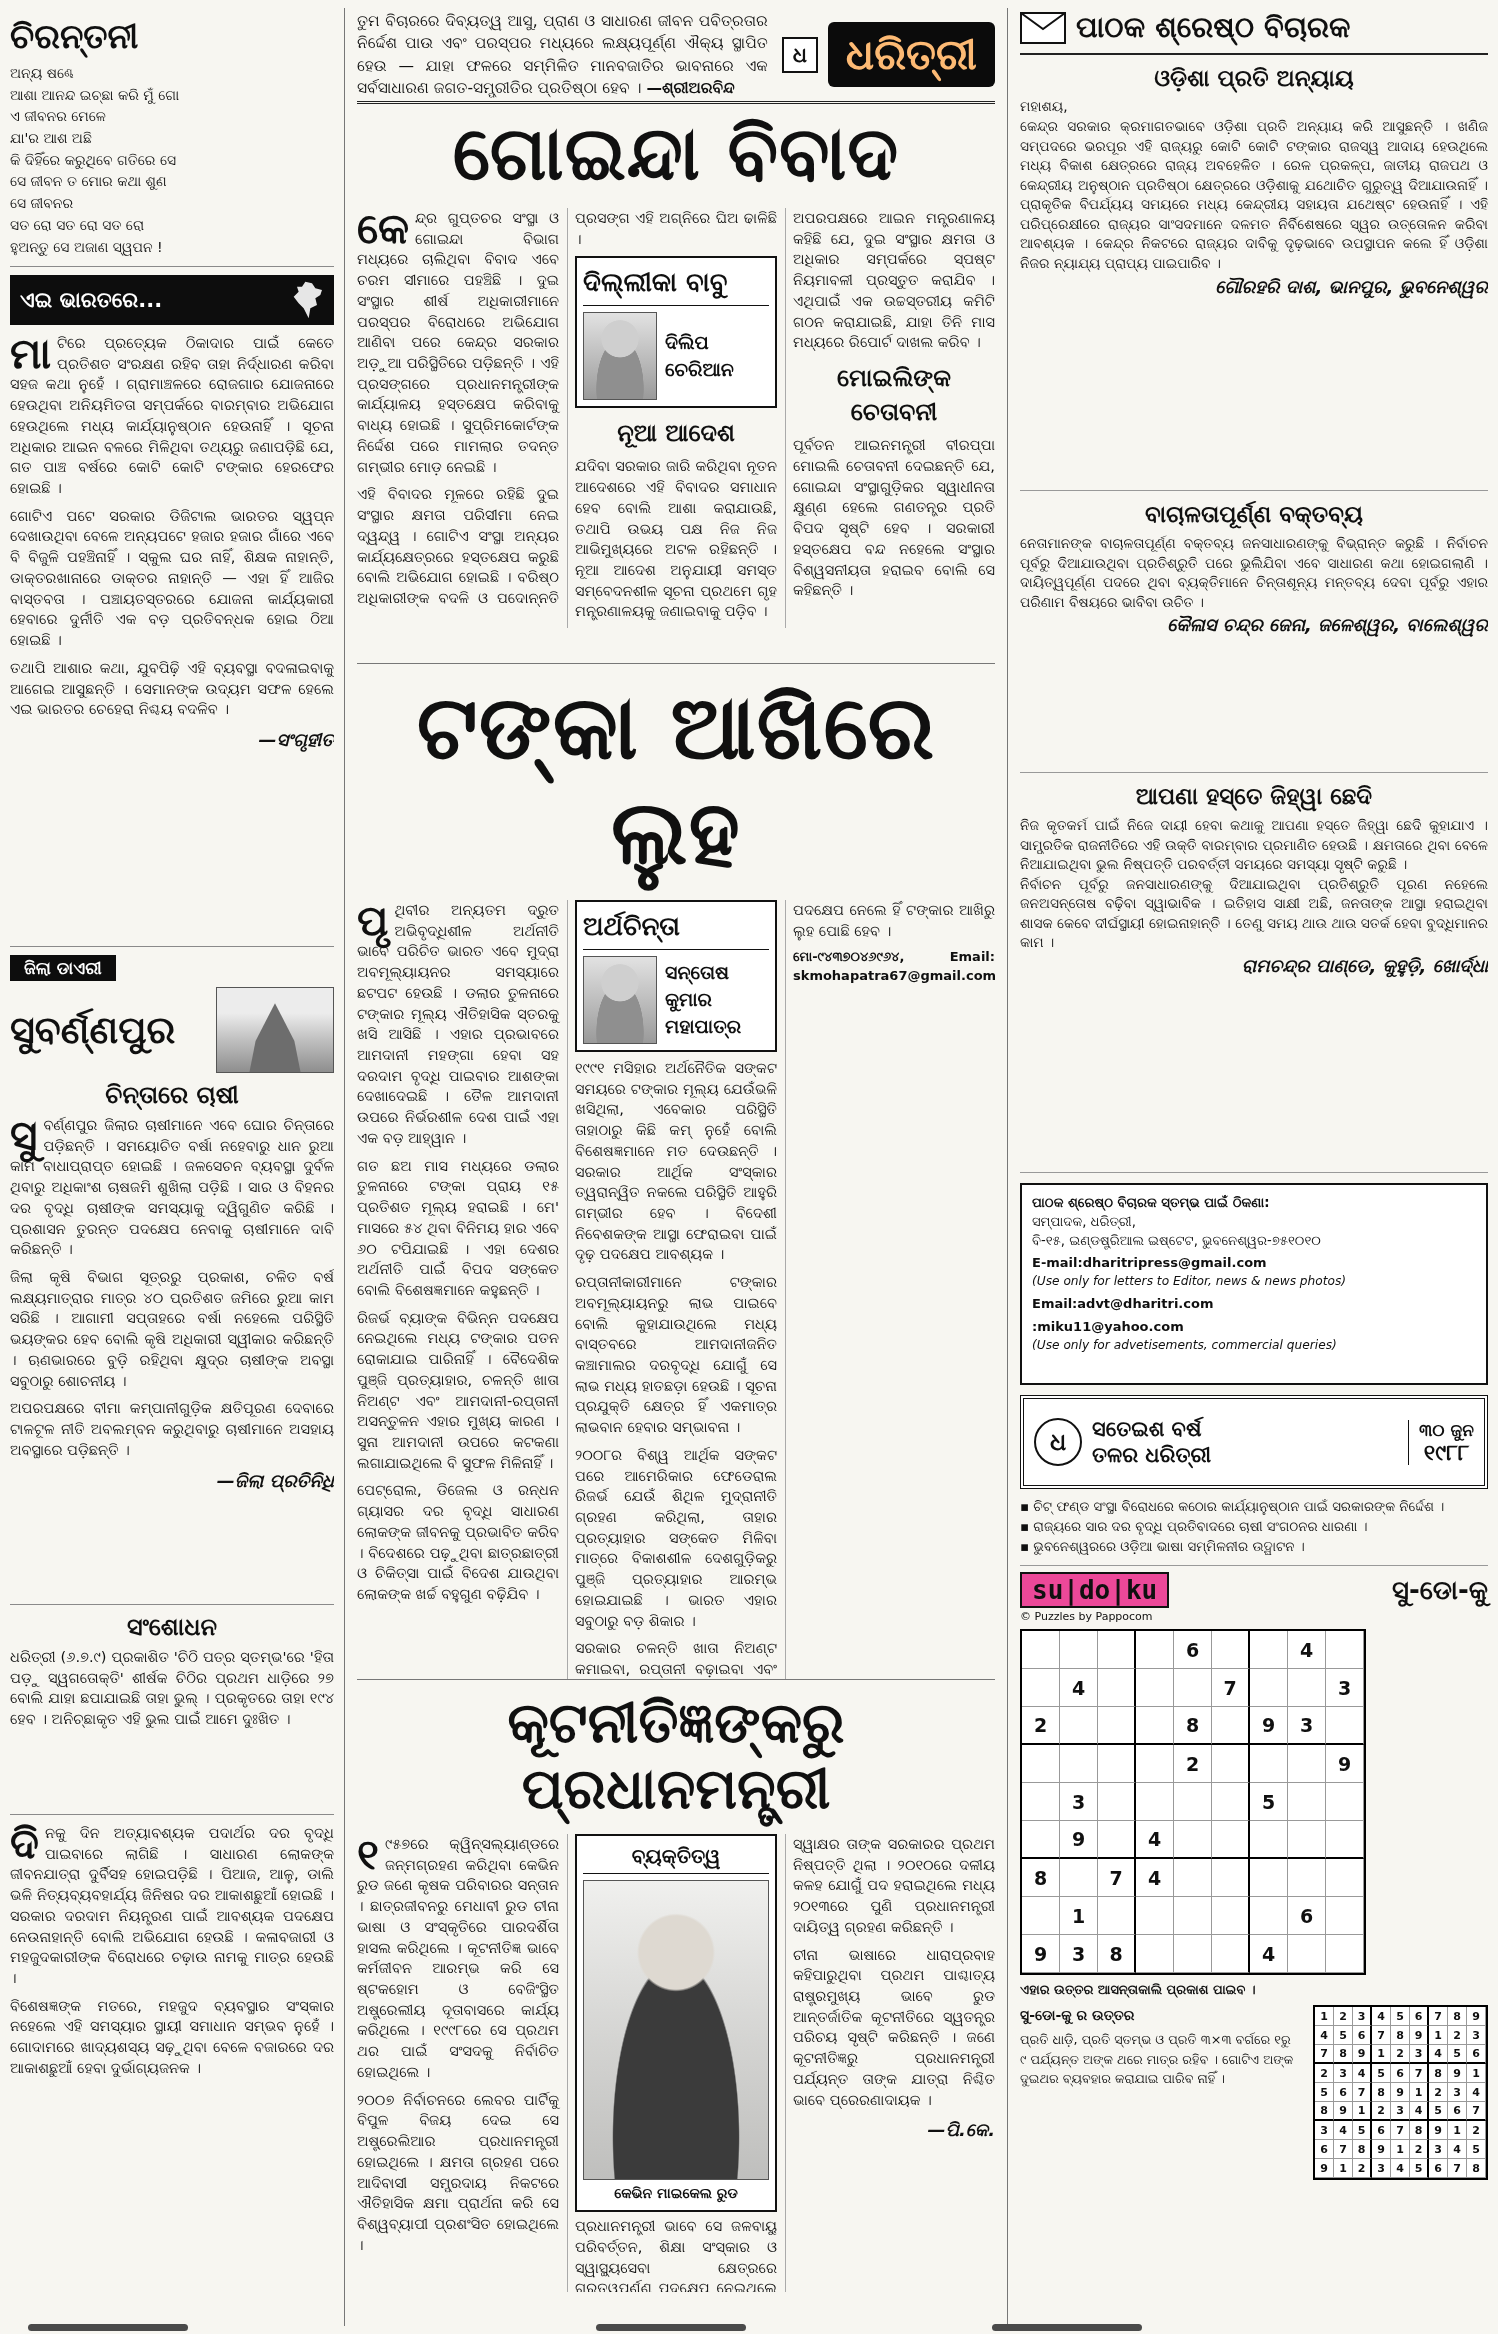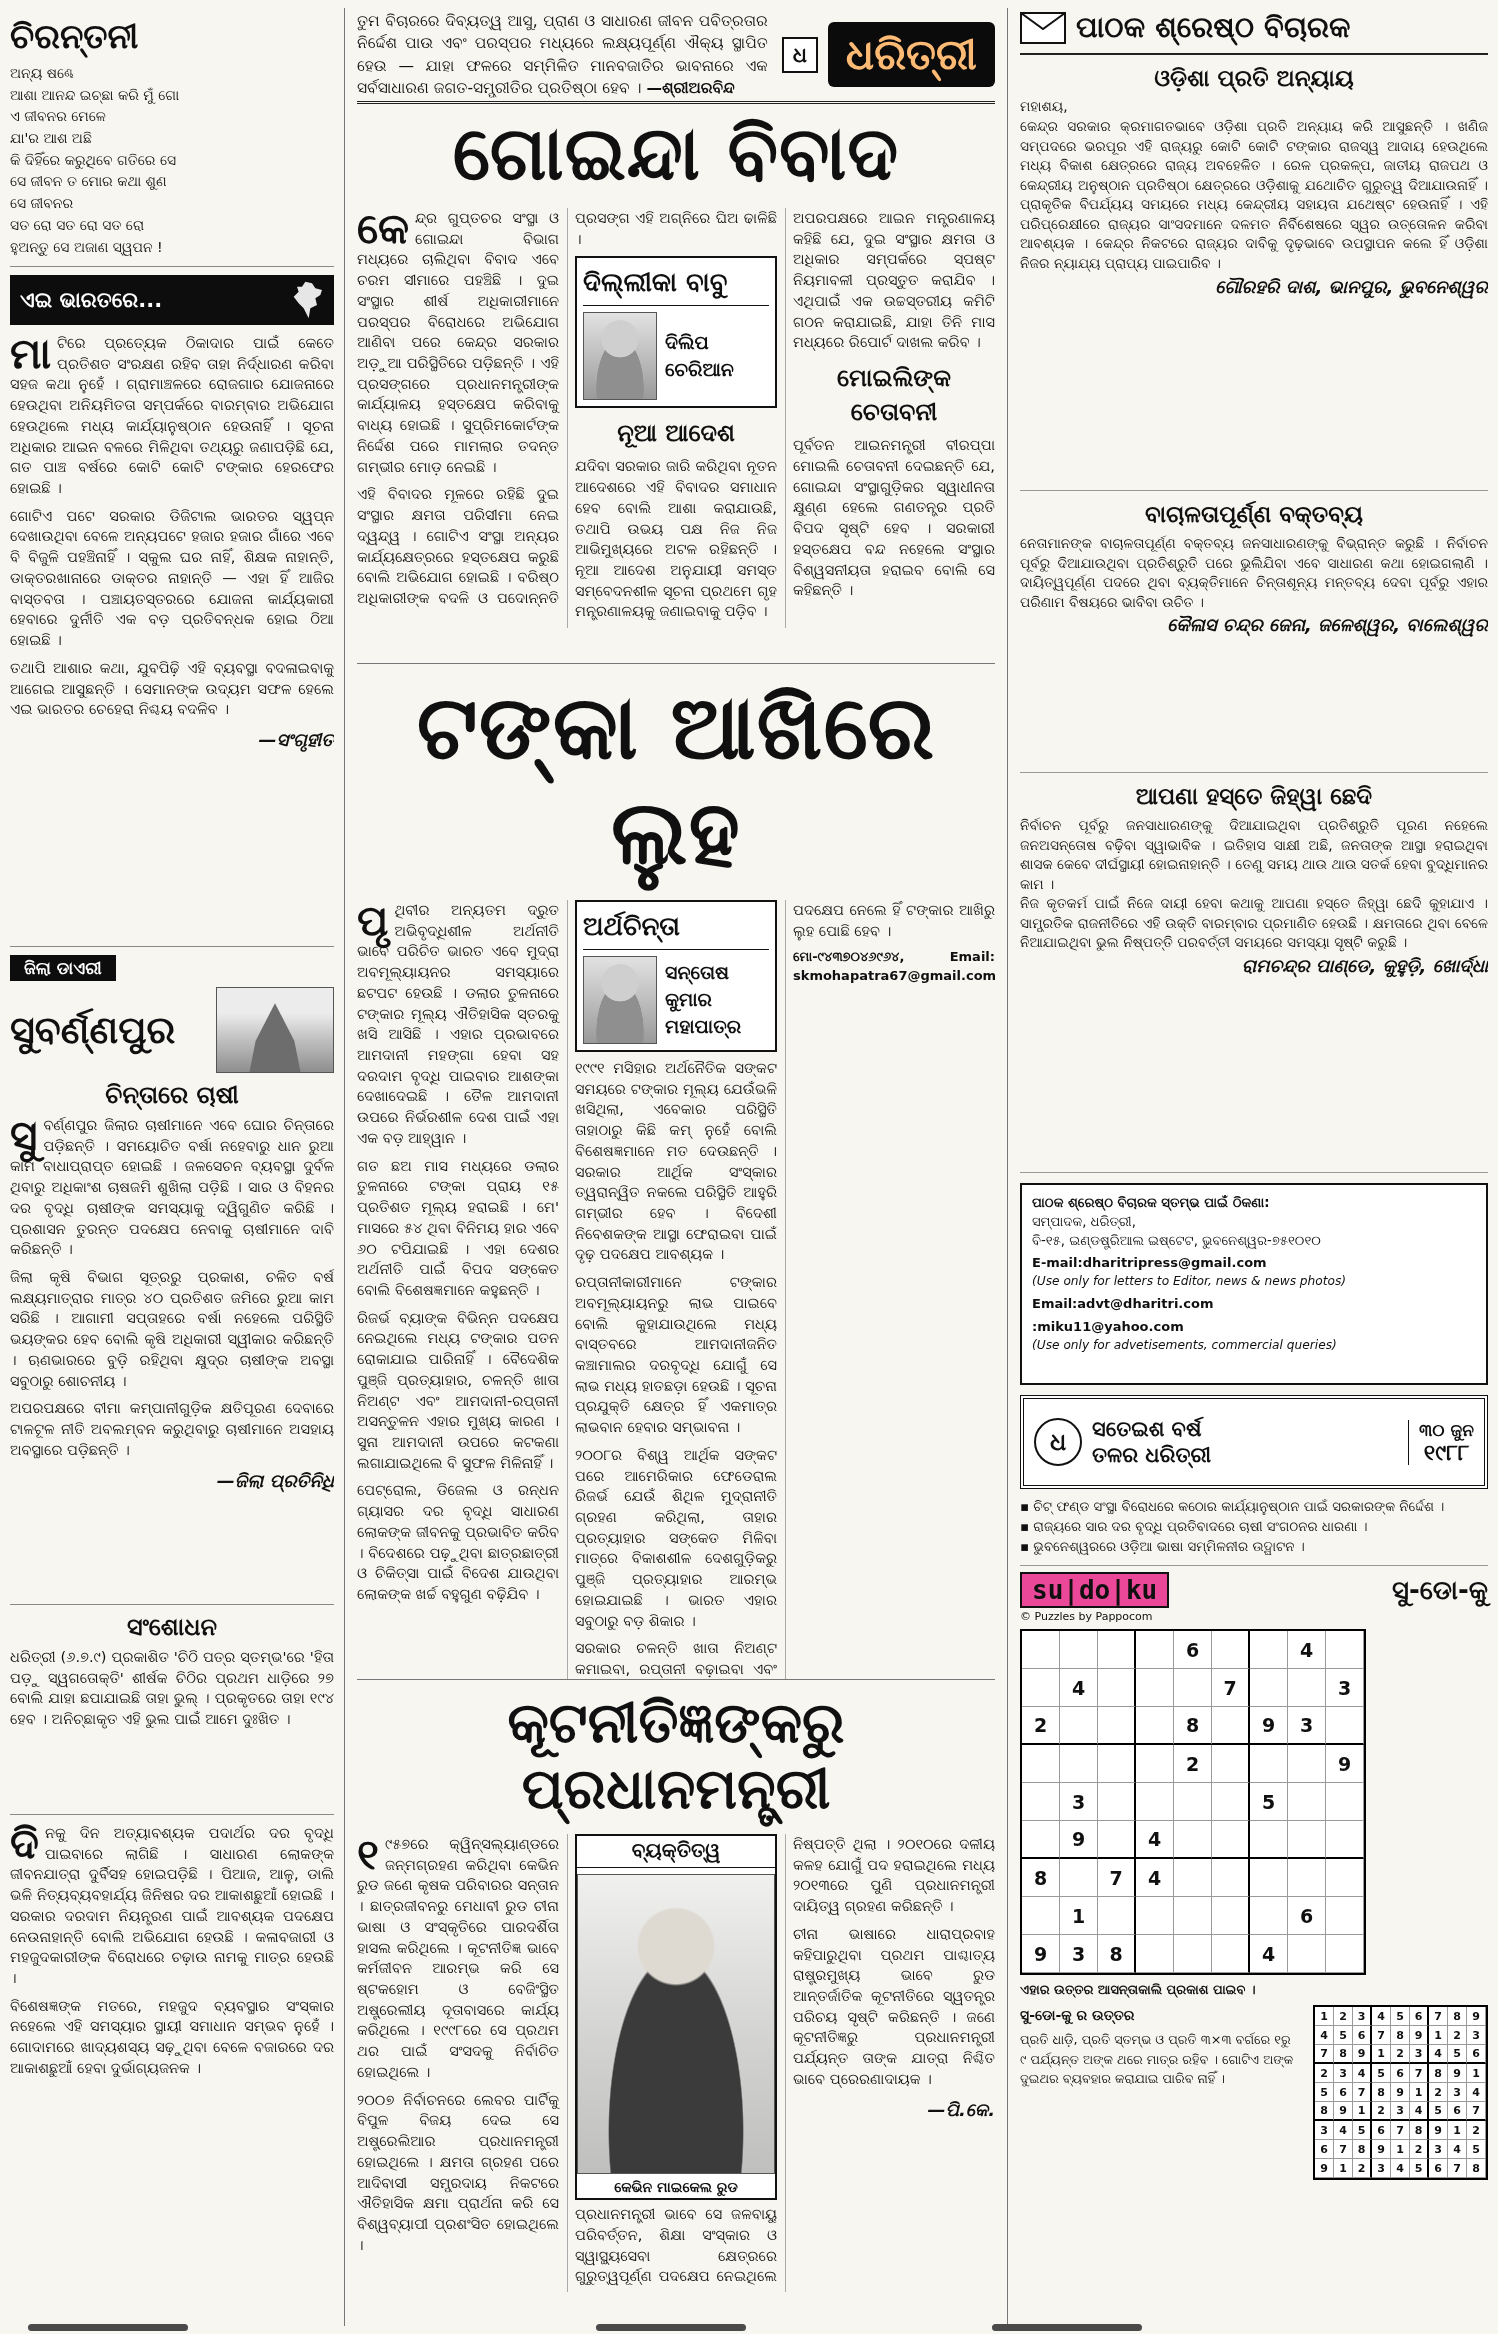--- a/index.html
+++ b/index.html
@@ -62,21 +62,21 @@
   radial-gradient(circle at 50% 30%,#cfcfcf 0 26%,transparent 27%),
   radial-gradient(ellipse at 50% 88%,#8f8f8f 0 46%,transparent 47%),
   linear-gradient(180deg,#e2e2e2,#9a9a9a);}
 .col-box-author{font-size:19px;font-weight:800;}
 .money{height:1016px;border-bottom:1.5px solid #777;}
 .h-tanka{font-size:88px;font-weight:900;text-align:center;margin:12px 0 14px;letter-spacing:1px;}
 .money-body{height:860px;overflow:hidden;}
 .pm{height:612px;}
 .h-pm{font-size:56px;font-weight:900;text-align:center;margin:10px 0 12px;}
 .pm-body{height:500px;overflow:hidden;}
-.persona{border:2px solid #111;margin:4px 0;break-inside:avoid;text-align:center;background:#fff;}
+.persona{border:2px solid #111;padding:6px;margin:4px 0;break-inside:avoid;text-align:center;background:#fff;}
 .kicker{font-size:20px;font-weight:900;border-bottom:1px solid #111;margin-bottom:6px;padding-bottom:3px;}
 .photo-rudd{width:100%;height:300px;margin:0 auto;background:
   radial-gradient(circle at 50% 24%,#ded9d1 0 15%,transparent 16%),
   radial-gradient(ellipse at 50% 86%,#3b3b3b 0 48%,transparent 49%),
   linear-gradient(180deg,#f0f0ee 0%,#d3d3d1 55%,#bfbfbd 100%);}
 .caption{font-size:14px;font-weight:800;margin-top:4px;}
 
 .letters-header{display:flex;align-items:center;gap:10px;border-bottom:2px solid #222;padding:2px 0 8px;}
 .letters-header h2{font-size:29px;font-weight:900;}
 .letter{border-bottom:1px solid #999;padding:6px 0;overflow:hidden;}
@@ -273,22 +273,22 @@
     </section>
 
     <section class="letter letter-2">
       <h3>ବାଚାଳତାପୂର୍ଣ୍ଣ ବକ୍ତବ୍ୟ</h3>
       <p class="bd">ନେତାମାନଙ୍କ ବାଚାଳତାପୂର୍ଣ୍ଣ ବକ୍ତବ୍ୟ ଜନସାଧାରଣଙ୍କୁ ବିଭ୍ରାନ୍ତ କରୁଛି । ନିର୍ବାଚନ ପୂର୍ବରୁ ଦିଆଯାଉଥିବା ପ୍ରତିଶ୍ରୁତି ପରେ ଭୁଲିଯିବା ଏବେ ସାଧାରଣ କଥା ହୋଇଗଲାଣି । ଦାୟିତ୍ୱପୂର୍ଣ୍ଣ ପଦରେ ଥିବା ବ୍ୟକ୍ତିମାନେ ଚିନ୍ତାଶୂନ୍ୟ ମନ୍ତବ୍ୟ ଦେବା ପୂର୍ବରୁ ଏହାର ପରିଣାମ ବିଷୟରେ ଭାବିବା ଉଚିତ ।</p>
       <div class="sign">କୈଳାସ ଚନ୍ଦ୍ର ଜେନା, ଜଳେଶ୍ୱର, ବାଲେଶ୍ୱର</div>
     </section>
 
     <section class="letter letter-3">
       <h3>ଆପଣା ହସ୍ତେ ଜିହ୍ୱା ଛେଦି</h3>
+      <p class="bd">ନିଜ କୃତକର୍ମ ପାଇଁ ନିଜେ ଦାୟୀ ହେବା କଥାକୁ ଆପଣା ହସ୍ତେ ଜିହ୍ୱା ଛେଦି କୁହାଯାଏ । ସାମ୍ପ୍ରତିକ ରାଜନୀତିରେ ଏହି ଉକ୍ତି ବାରମ୍ବାର ପ୍ରମାଣିତ ହେଉଛି । କ୍ଷମତାରେ ଥିବା ବେଳେ ନିଆଯାଇଥିବା ଭୁଲ ନିଷ୍ପତ୍ତି ପରବର୍ତ୍ତୀ ସମୟରେ ସମସ୍ୟା ସୃଷ୍ଟି କରୁଛି ।</p>
       <p class="bd">ନିର୍ବାଚନ ପୂର୍ବରୁ ଜନସାଧାରଣଙ୍କୁ ଦିଆଯାଇଥିବା ପ୍ରତିଶ୍ରୁତି ପୂରଣ ନହେଲେ ଜନଅସନ୍ତୋଷ ବଢ଼ିବା ସ୍ୱାଭାବିକ । ଇତିହାସ ସାକ୍ଷୀ ଅଛି, ଜନତାଙ୍କ ଆସ୍ଥା ହରାଇଥିବା ଶାସକ କେବେ ଦୀର୍ଘସ୍ଥାୟୀ ହୋଇନାହାନ୍ତି । ତେଣୁ ସମୟ ଥାଉ ଥାଉ ସତର୍କ ହେବା ବୁଦ୍ଧିମାନର କାମ ।</p>
-      <p class="bd">ନିଜ କୃତକର୍ମ ପାଇଁ ନିଜେ ଦାୟୀ ହେବା କଥାକୁ ଆପଣା ହସ୍ତେ ଜିହ୍ୱା ଛେଦି କୁହାଯାଏ । ସାମ୍ପ୍ରତିକ ରାଜନୀତିରେ ଏହି ଉକ୍ତି ବାରମ୍ବାର ପ୍ରମାଣିତ ହେଉଛି । କ୍ଷମତାରେ ଥିବା ବେଳେ ନିଆଯାଇଥିବା ଭୁଲ ନିଷ୍ପତ୍ତି ପରବର୍ତ୍ତୀ ସମୟରେ ସମସ୍ୟା ସୃଷ୍ଟି କରୁଛି ।</p>
       <div class="sign">ରାମଚନ୍ଦ୍ର ପାଣ୍ଡେ, କୁହୁଡ଼ି, ଖୋର୍ଦ୍ଧା</div>
     </section>
 
     <div class="address-box">
       <div class="addr-title">ପାଠକ ଶ୍ରେଷ୍ଠ ବିଚାରକ ସ୍ତମ୍ଭ ପାଇଁ ଠିକଣା:</div>
       <div>ସମ୍ପାଦକ, ଧରିତ୍ରୀ,</div>
       <div>ବି-୧୫, ଇଣ୍ଡଷ୍ଟ୍ରିଆଲ ଇଷ୍ଟେଟ, ଭୁବନେଶ୍ୱର-୭୫୧୦୧୦</div>
       <div class="email">E-mail:dharitripress@gmail.com</div>
       <div class="addr-note">(Use only for letters to Editor, news &amp; news photos)</div>
       <div class="email">Email:advt@dharitri.com</div>

